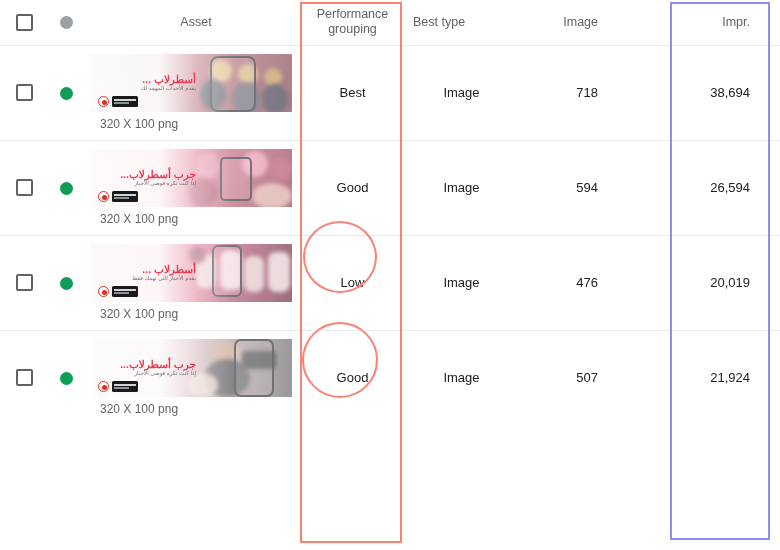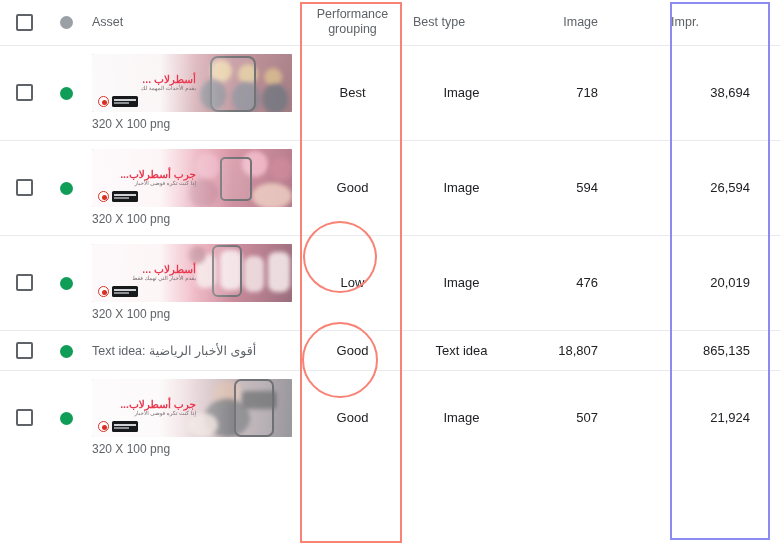--- a/index.html
+++ b/index.html
@@ -34,25 +34,25 @@
   thead th {
     height: 45px;
     vertical-align: middle;
     font-weight: 400;
     font-size: 12.5px;
     color: #5f6368;
     padding: 0;
     border-bottom: 1px solid #e8eaed;
     background: #fff;
   }
-  th.h-asset { text-align: left; padding-left: 8px; }
+  th.h-asset { text-align: center; padding-left: 8px; }
   th.h-perf  { text-align: center; line-height: 1.25; }
   th.h-type  { text-align: left; padding-left: 8px;}
   th.h-click { text-align: right; padding-right: 22px; }
-  th.h-impr  { padding-right: 30px; }
+  th.h-impr  { text-align: right; padding-right: 30px; }
 
   tbody td {
     padding: 0;
     font-size: 13px;
     color: #202124;
     border-bottom: 1px solid #e8eaed;
     vertical-align: middle;
     background: #fff;
   }
   tr.row-img td { height: 95px; }
@@ -167,20 +167,21 @@
   .thumb .badge i {
     display: block;
     height: 2px;
     background: #cfd2d4;
   }
   .thumb .badge i:nth-child(2) { background: #8b9093; width: 70%; }
   .dims {
     margin-top: 5px;
     font-size: 12px;
     color: #5f6368;
+    margin-left: 8px;
   }
 
   
   .scene { position: absolute; inset: 0; }
   .scene .bg-a { position:absolute; inset:0; background:linear-gradient(120deg,#8c5560 0%,#c0707c 40%,#7a4550 100%); }
   .scene .bg-b { position:absolute; inset:0; background:linear-gradient(110deg,#d4556e 0%,#e0738b 45%,#8e3f56 100%); }
   .scene .bg-c { position:absolute; inset:0; background:linear-gradient(100deg,#c94c68 0%,#e06b85 50%,#6d2e44 100%); }
   .scene .bg-d { position:absolute; inset:0; background:linear-gradient(95deg,#bf8c97 0%,#d9b0b6 45%,#6c6b72 100%); }
   .scene .blob { position:absolute; border-radius:50%; filter: blur(2px); opacity:.85; }
   .scene .phone {
@@ -371,38 +372,20 @@
             </div>
             <div class="dims">320 X 100 png</div>
           </div>
         </td>
         <td class="c-perf">Low</td>
         <td class="c-type">Image</td>
         <td class="c-click">476</td>
         <td class="c-impr">20,019</td>
       </tr>
 
-      <tr class="row-text">
-        <td class="c-check">
-          <span class="cbox"></span>
-        </td>
-        <td class="c-dot">
-          <span class="dot green"></span>
-        </td>
-        <td>
-          <div class="txt-idea">
-            <span>Text idea:</span>
-            <span class="ar">أقوى الأخبار الرياضية</span>
-          </div>
-        </td>
-        <td class="c-perf">Good</td>
-        <td class="c-type">Text idea</td>
-        <td class="c-click">18,807</td>
-        <td class="c-impr">865,135</td>
-      </tr>
 
       <tr class="row-img row-last">
         <td class="c-check">
           <span class="cbox"></span>
         </td>
         <td class="c-dot">
           <span class="dot green"></span>
         </td>
         <td>
           <div class="asset-wrap">

